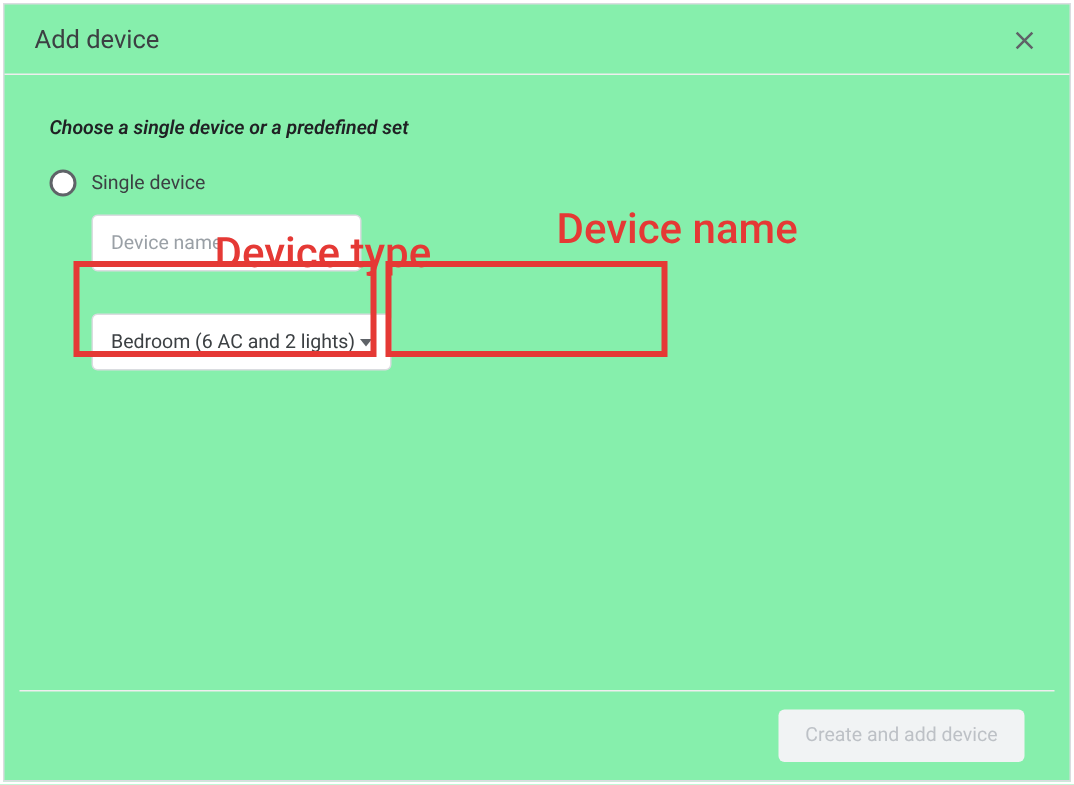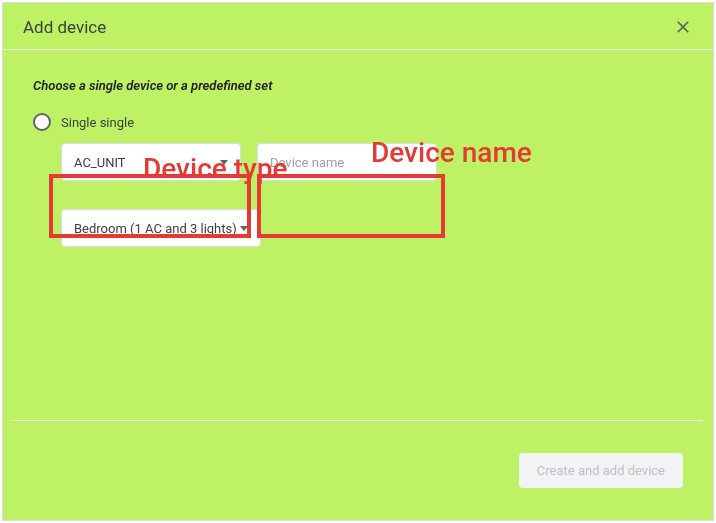--- a/index.html
+++ b/index.html
@@ -8,21 +8,21 @@
       background: #fff;
       width: 716px;
       height: 523px;
       position: relative;
     }
     .dialog {
       border: 1px solid #dadce0;
       width: 712px;
       height: 519px;
       margin: 2px;
-      background: #bef264;
+      background: #86efac;
       display: flex;
       flex-direction: column;
     }
     .header {
       display: flex;
       align-items: center;
       justify-content: space-between;
       padding: 14px 20px 12px 20px;
       border-bottom: 1px solid #eee;
     }
@@ -134,21 +134,21 @@
       position: absolute;
       font-size: 28px;
       font-weight: 500;
       color: #e53935;
       pointer-events: none;
     }
     .callout-type { top: 102px; left: 140px; }
     .callout-name { top: 86px; left: 368px; }
     .footer {
       border-top: 1px solid #eee;
-      padding: 32px 20px;
+      padding: 12px 20px;
       display: flex;
       justify-content: flex-end;
       margin: 0 10px;
     }
     .submit-btn {
       background: #f1f3f4;
       color: #bdc1c6;
       border: none;
       border-radius: 4px;
       padding: 10px 18px;
@@ -168,36 +168,32 @@
           <path fill="currentColor" d="M19 6.41 17.59 5 12 10.59 6.41 5 5 6.41 10.59 12 5 17.59 6.41 19 12 13.41 17.59 19 19 17.59 13.41 12z"></path>
         </svg>
     </div>
   </div>
 
   <div class="content">
     <div class="subtitle">Choose a single device or a predefined set</div>
 
     <div class="radio-row">
       <div class="radio"></div>
-      <span class="radio-label">Single single</span>
+      <span class="radio-label">Single device</span>
     </div>
 
     <div class="field-row">
-      <div class="select-field">
-        <span class="select-value">AC_UNIT</span>
-        <span class="dropdown-arrow"></span>
-      </div>
       <input class="text-field" type="text" placeholder="Device name" style="">
     </div>
 
     <div class="section2">
 
       <div class="field-row">
         <div class="select-field" style="width:200px">
-          <span class="select-value">Bedroom (1 AC and 3 lights)</span>
+          <span class="select-value">Bedroom (6 AC and 2 lights)</span>
           <span class="dropdown-arrow"></span>
         </div>
       </div>
     </div>
 
     <div class="highlight-box highlight-type"></div>
     <div class="highlight-box highlight-name"></div>
     <div class="callout callout-type">Device type</div>
     <div class="callout callout-name">Device name</div>
   </div>

